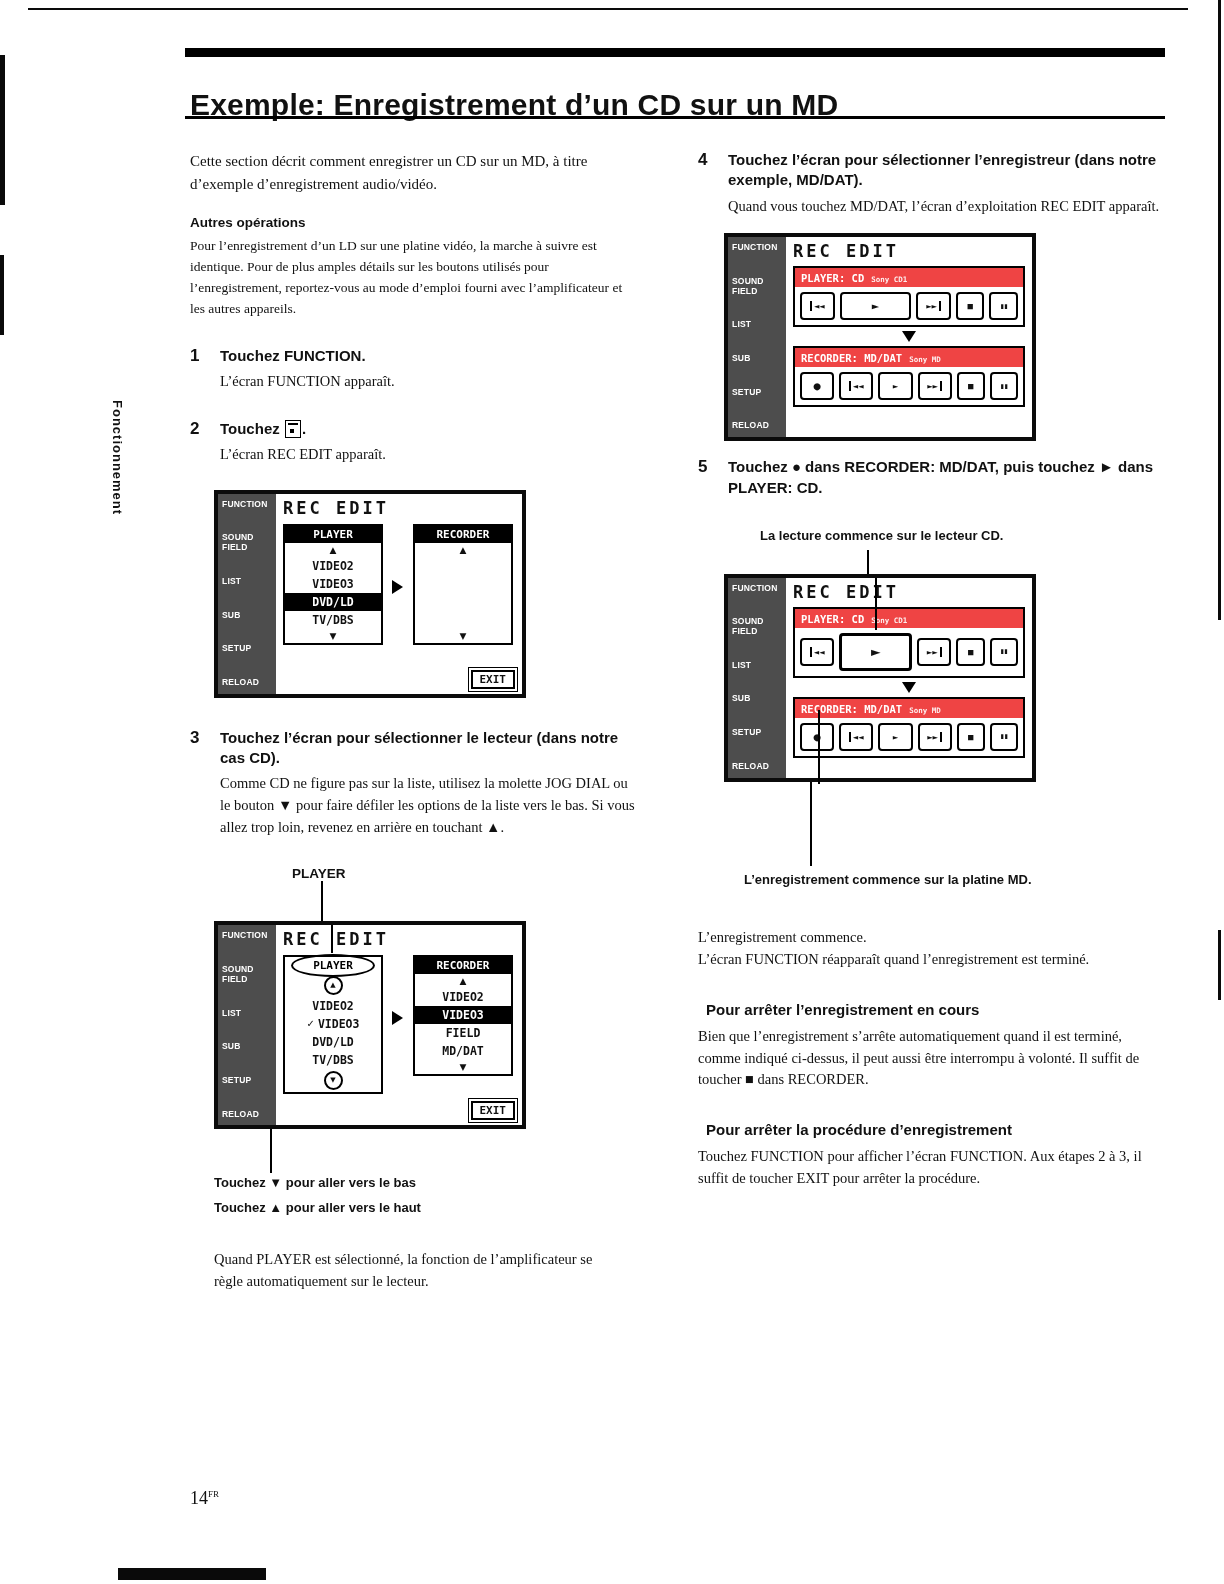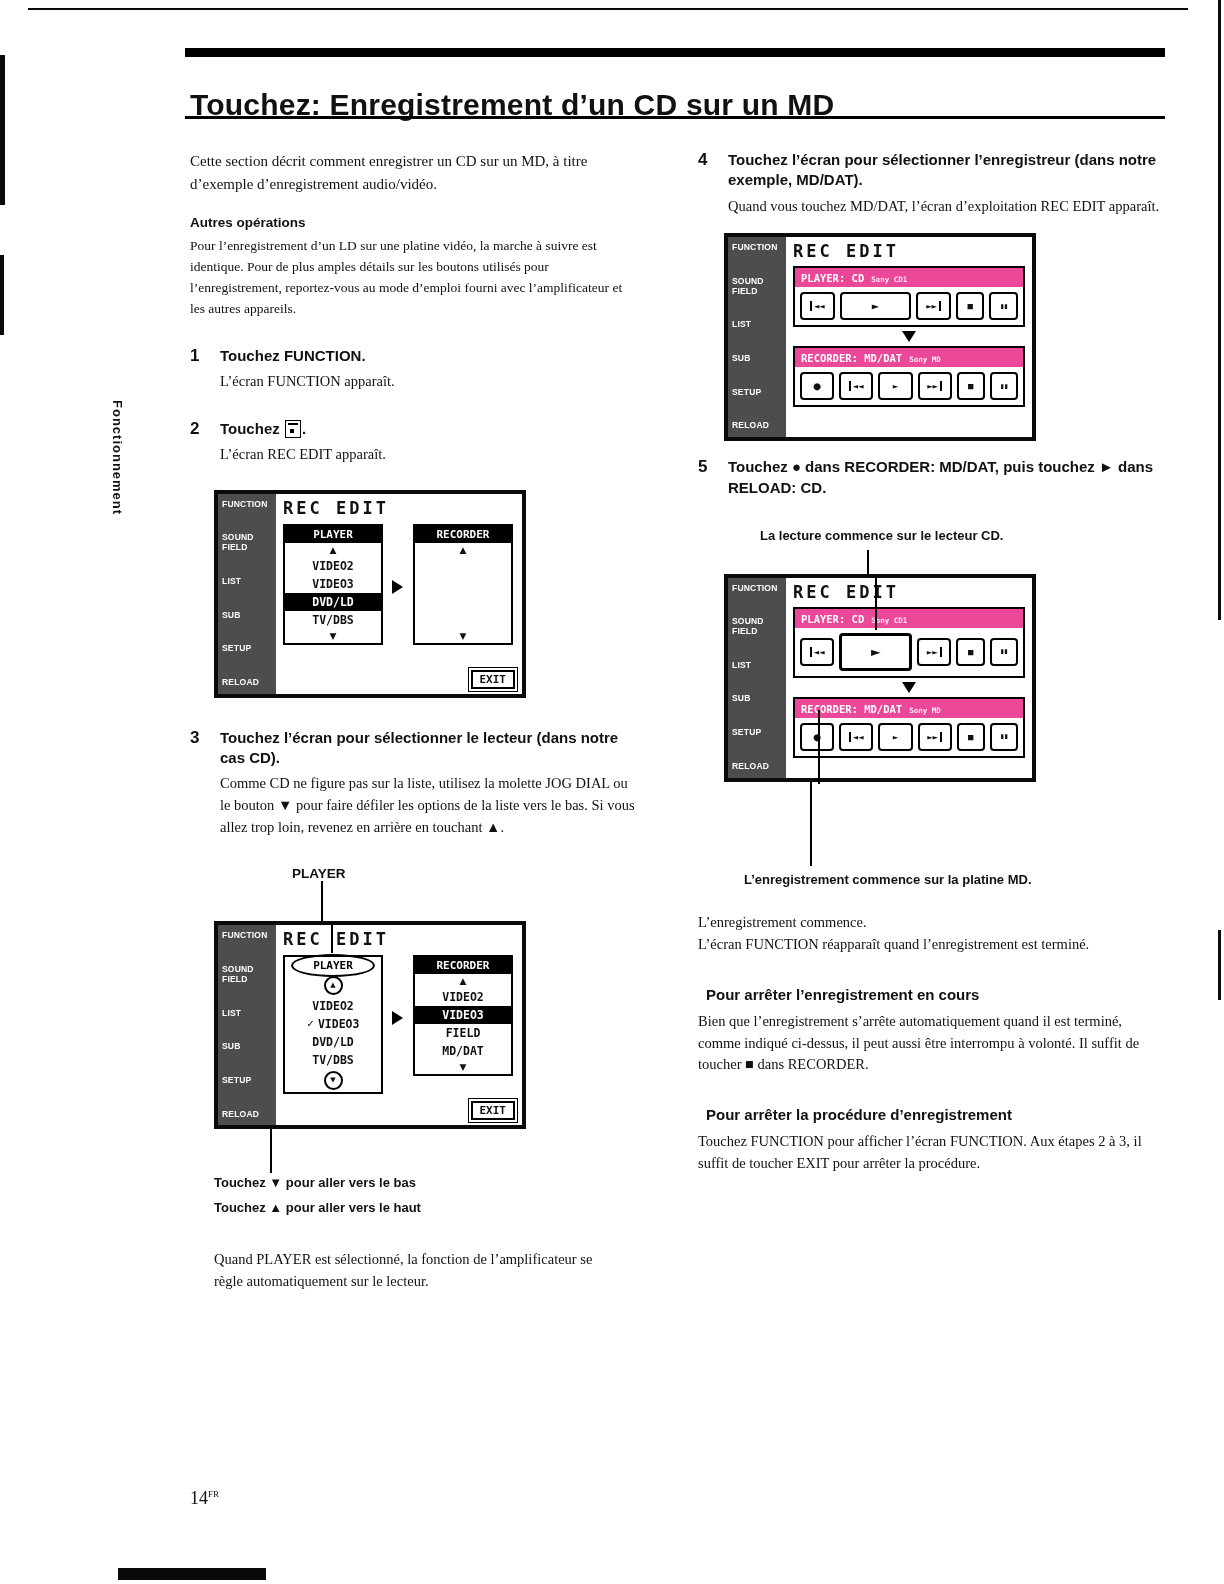--- a/index.html
+++ b/index.html
@@ -63,21 +63,21 @@
         display:flex;align-items:center;justify-content:center;font-size:7px;line-height:1;
         font-family:"DejaVu Sans",sans-serif;}
   .mid-arrow{flex:none;margin-top:56px;width:12px;height:0;}
   .mid-arrow::before{content:"";display:block;width:0;height:0;border:7px solid transparent;border-left:11px solid #000;}
   .exit-btn{position:absolute;right:7px;bottom:5px;background:#fff;border:2px solid #000;
             outline:1px solid #000;outline-offset:2px;padding:1px 7px;
             font:bold 11px "DejaVu Sans Mono",monospace;}
 
   
   .t-panel{border:2px solid #000;margin-top:3px;background:#fff;}
-  .t-bar{background:#ec4899;color:#fff;display:flex;align-items:baseline;gap:7px;padding:4px 6px 3px;}
+  .t-bar{background:#ef4444;color:#fff;display:flex;align-items:baseline;gap:7px;padding:4px 6px 3px;}
   .t-label{font:bold 10.5px "DejaVu Sans Mono",monospace;white-space:nowrap;}
   .t-dev{font:bold 7.5px "DejaVu Sans Mono",monospace;opacity:0.9;white-space:nowrap;}
   .t-btns{display:flex;gap:5px;padding:5px;align-items:center;}
   .t-btn{border:2px solid #000;border-radius:4px;height:24px;background:#fff;
          display:flex;align-items:center;justify-content:center;
          font:bold 9px "DejaVu Sans Mono",monospace;flex:1;min-width:0;}
   .t-btn.wide{flex:2.2;font-size:12px;}
   .t-btn.sm{flex:0.8;}
   .g-prev{border-left:2px solid #000;padding-left:2px;}
   .g-next{border-right:2px solid #000;padding-right:2px;}
@@ -99,21 +99,21 @@
 <div class="page">
 
   <div class="art" style="left:28px;top:8px;width:1160px;height:2px;"></div>
   <div class="art" style="left:0;top:55px;width:5px;height:150px;"></div>
   <div class="art" style="left:0;top:255px;width:4px;height:80px;"></div>
   <div class="art" style="right:3px;top:0;width:3px;height:620px;"></div>
   <div class="art" style="right:3px;top:930px;width:3px;height:70px;"></div>
   <div class="art" style="left:118px;top:1568px;width:148px;height:12px;"></div>
 
   <div class="top-band"></div>
-  <h1 class="page-title">Touchez: Enregistrement d’un CD sur un MD</h1>
+  <h1 class="page-title">Exemple: Enregistrement d’un CD sur un MD</h1>
   <div class="title-rule"></div>
 
   <div class="side-tab">Fonctionnement</div>
 
   <div class="col col-left">
 
     <p class="intro">Cette section décrit comment enregistrer un CD sur un MD, à titre d’exemple d’enregistrement audio/vidéo.</p>
 
     <div class="h-small">Autres opérations</div>
     <p class="body-small">Pour l’enregistrement d’un LD sur une platine vidéo, la marche à suivre est identique. Pour de plus amples détails sur les boutons utilisés pour l’enregistrement, reportez-vous au mode d’emploi fourni avec l’amplificateur et les autres appareils.</p>
@@ -309,21 +309,21 @@
                 <span class="g-pause">▮▮</span>
               </div>
           </div>
         </div>
       </div>
     </div>
 
     <div class="step" style="margin-top:16px;">
       <div class="snum">5</div>
       <div class="sbody-wrap">
-        <div class="stitle">Touchez ● dans RECORDER: MD/DAT, puis touchez ► dans RELOAD: CD.</div>
+        <div class="stitle">Touchez ● dans RECORDER: MD/DAT, puis touchez ► dans PLAYER: CD.</div>
       </div>
     </div>
 
     <div class="callout-bold" style="margin:28px 0 0 62px;">La lecture commence sur le lecteur CD.</div>
     <div class="flow-line" style="height:24px;margin:3px 0 0 169px;"></div>
 
     <div class="scr emph" style="margin-left:26px;">
       <div class="scr-side">
         <div class="side-item">FUNCTION</div>
         <div class="side-item">SOUND
@@ -386,21 +386,21 @@
                 <span class="g-pause">▮▮</span>
               </div>
           </div>
         </div>
       </div>
     </div>
 
     <div class="flow-line" style="height:84px;margin-left:112px;"></div>
     <div class="callout-bold" style="margin:4px 0 0 46px;">L’enregistrement commence sur la platine MD.</div>
 
-    <p class="body-med" style="margin-top:22px;width:440px;">
+    <p class="body-med" style="margin-top:37px;width:440px;">
       <span>L’enregistrement commence.</span><br>
       <span>L’écran FUNCTION réapparaît quand l’enregistrement est terminé.</span>
     </p>
 
     <div class="h4">Pour arrêter l’enregistrement en cours</div>
     <p class="body-med" style="width:452px;">Bien que l’enregistrement s’arrête automatiquement quand il est terminé, comme indiqué ci-dessus, il peut aussi être interrompu à volonté. Il suffit de toucher ■ dans RECORDER.</p>
 
     <div class="h4">Pour arrêter la procédure d’enregistrement</div>
     <p class="body-med" style="width:452px;">Touchez FUNCTION pour afficher l’écran FUNCTION. Aux étapes 2 à 3, il suffit de toucher EXIT pour arrêter la procédure.</p>
 

